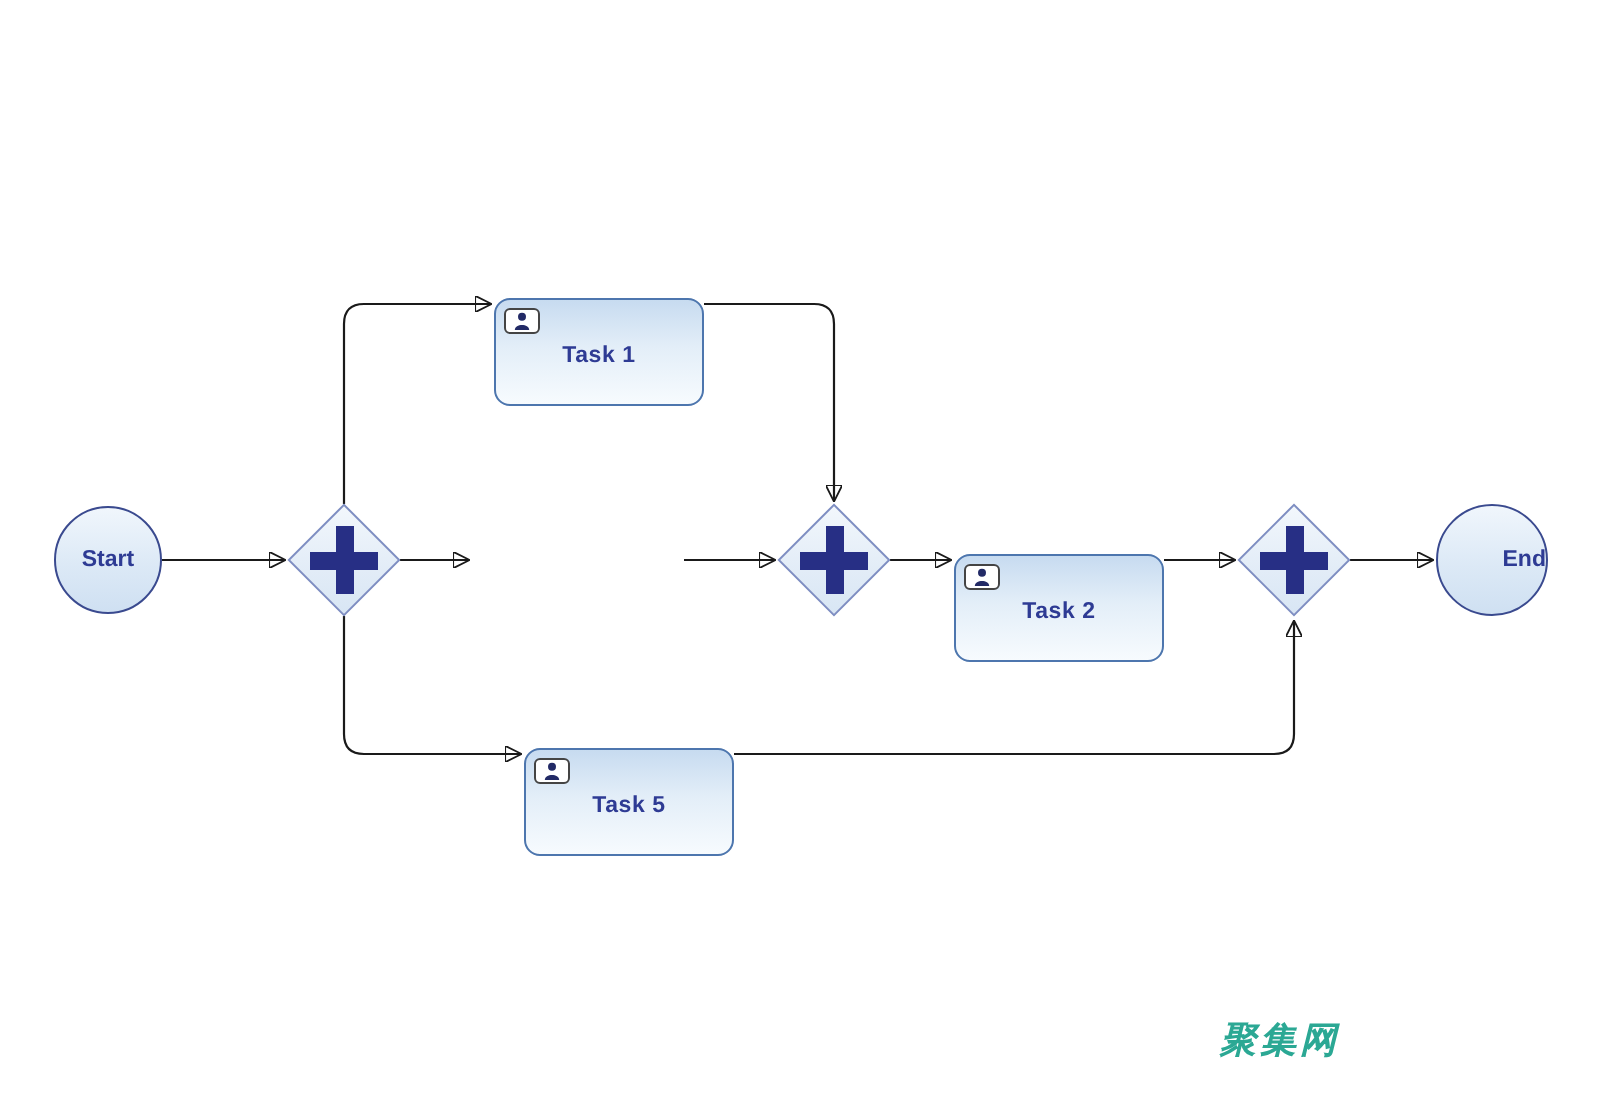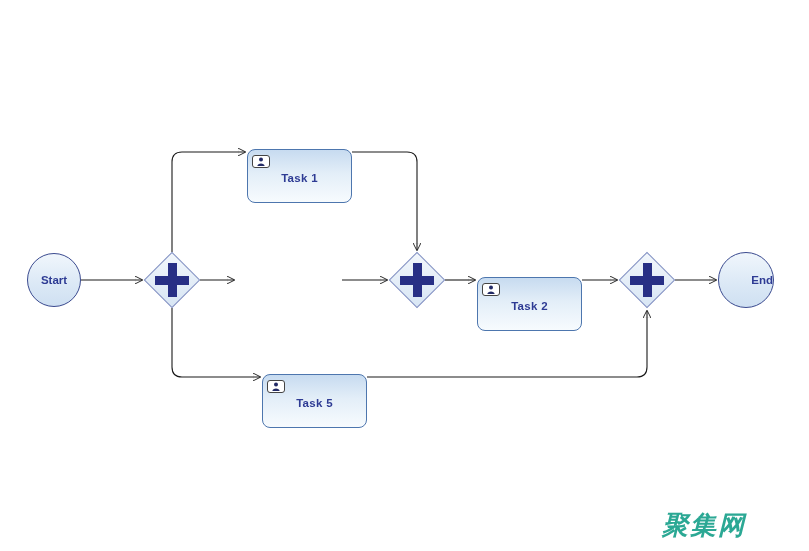--- a/index.html
+++ b/index.html
@@ -49,22 +49,22 @@
     border: 1px solid #7e8ec2;
     background: linear-gradient(135deg, #f2f7fc 0%, #e2ecf7 60%, #d8e6f4 100%);
     box-sizing: border-box;
   }
   .plus { position: absolute; inset: 0; }
   .plus .ph { position: absolute; left: 11px;   top: 23.5px; width: 34px; height: 9px;  background: #272f85; }
   .plus .pv { position: absolute; left: 23.5px; top: 11px;   width: 9px;  height: 34px; background: #272f85; }
 
   
   .watermark {
-    position: absolute; left: 662px; top: 508px;
-    font-size: 26px; font-weight: bold; font-style: italic;
+    position: absolute; left: 610px; top: 508px;
+    font-size: 18px; font-weight: bold; font-style: italic;
     letter-spacing: 2px; color: #2BA894;
     font-family: "DejaVu Sans", "Liberation Sans", sans-serif;
   }
 </style>
 </head>
 <body>
 
 <div class="canvas">
 
   <svg class="edges" viewBox="0 0 809 551">

